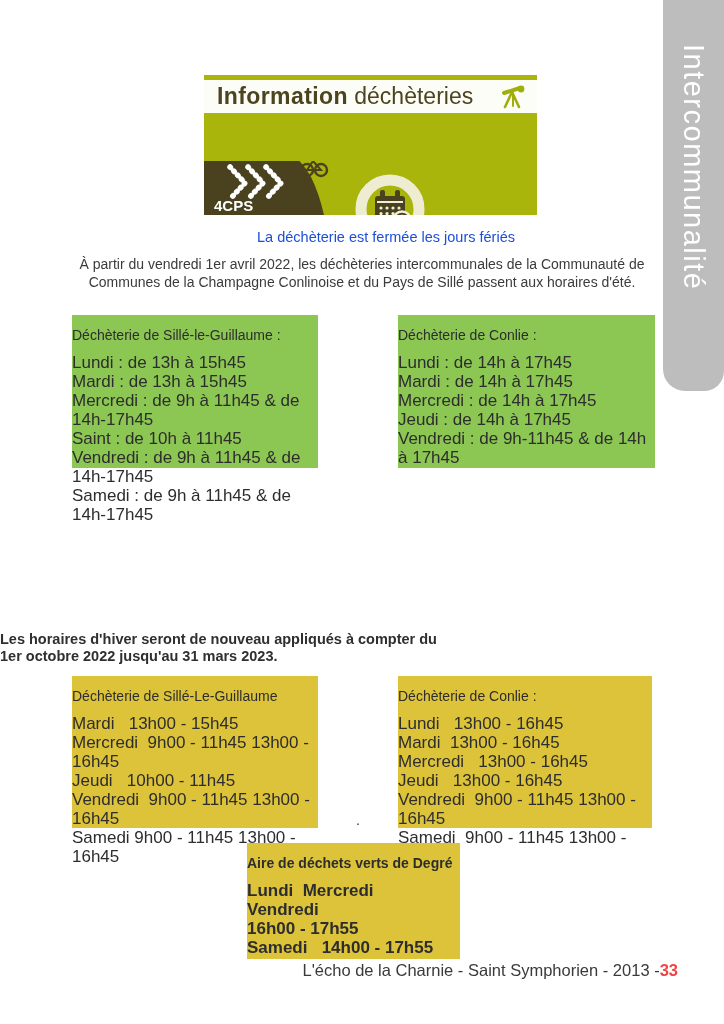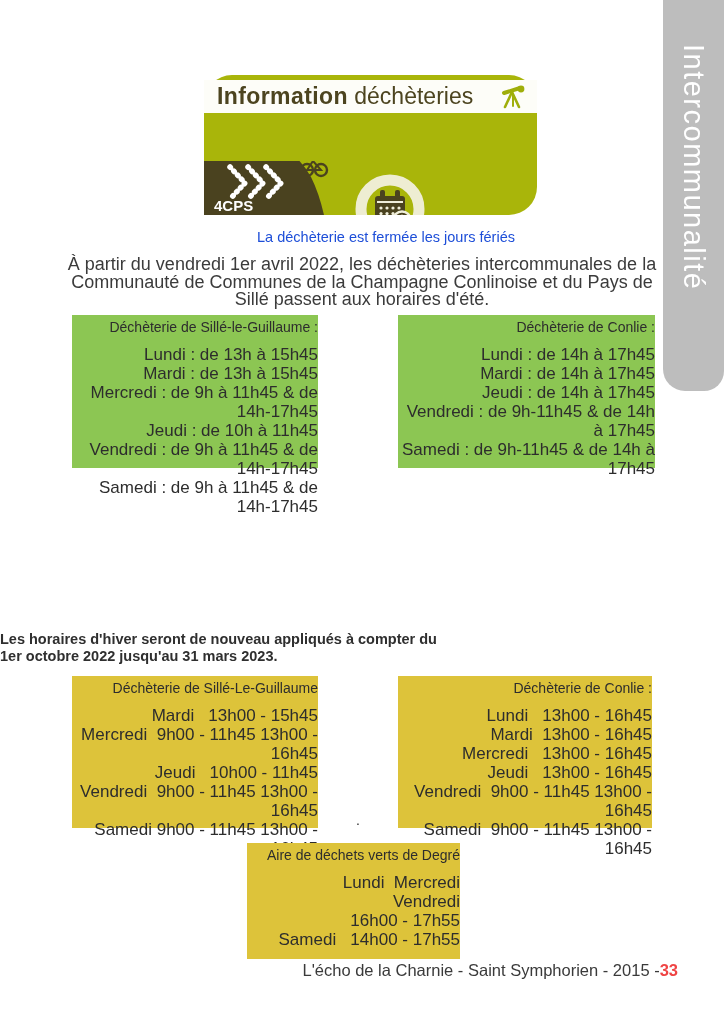--- a/index.html
+++ b/index.html
@@ -16,57 +16,56 @@
   .section-tab .tab-label {
     position:absolute; top:44px; left:50%; transform:translateX(-50%);
     writing-mode:vertical-rl; color:#ffffff; font-size:29px; font-weight:500;
     letter-spacing:1.5px; white-space:nowrap;
   }
 
   
   .banner {
     position:absolute; left:204px; top:75px; width:333px; height:140px;
     background:#a9b50a;
-    border-radius:28px;
   }
   .banner-titlebar {
     position:absolute; top:5px; left:0; right:0; height:33px; background:#fdfdf8;
     display:flex; align-items:center; padding:0 10px 0 13px; box-sizing:border-box;
   }
   .banner-title { font-size:23px; color:#4c441f; white-space:nowrap; }
   .banner-title .bold { font-weight:800; letter-spacing:.4px; }
   .banner-title .rest { font-weight:500; }
   .surveyor { margin-left:auto; flex:0 0 auto; }
   .banner-body { position:absolute; top:38px; left:0; right:0; bottom:0; overflow:hidden;margin-top:48px; }
   .hill-svg { position:absolute; left:0; bottom:0; }
   .magnifier-svg { position:absolute; left:128px; top:2px; }
 
   
   .closed-notice {
     position:absolute; top:229px; left:0; width:724px; text-align:center;
     font-size:14.5px; color:#1d4ed8;padding-left:24px;
   }
   .summer-intro {
     position:absolute; top:256px; left:52px; width:620px; text-align:center;
-    font-size:18px; line-height:17.5px; color:#3b3b3b;
-  }
-
-  
-  .card { position:absolute; text-align:right; box-sizing:border-box; padding-top:4px; }
+    font-size:14px; line-height:17.5px; color:#3b3b3b;
+  }
+
+  
+  .card { position:absolute; text-align:left; box-sizing:border-box; padding-top:12px; }
   .card.summer { background:#8cc653; }
   .card.winter { background:#ddc33a; }
   .card-title { font-size:14px; line-height:16px; margin-bottom:10px; color:#2d2d2d; }
   .card-line { font-size:17px; line-height:19px; white-space:pre-wrap; color:#2d2d2d; }
 
   #summer-sille  { left:72px;  top:315px; width:246px; height:153px; }
   #summer-conlie { left:398px; top:315px; width:257px; height:153px; }
   #summer-degre  { left:247px; top:476px; width:213px; height:121px; }
   #winter-sille  { left:72px;  top:676px; width:246px; height:152px; }
   #winter-conlie { left:398px; top:676px; width:254px; height:152px; }
-  #winter-degre  { left:247px; top:843px; width:213px; height:116px; }
+  #winter-degre  { left:247px; top:843px; width:213px; height:116px;font-weight:bold; }
 
   .winter-notice {
     position:absolute; top:631px; left:0; width:724px; 
     font-weight:bold; font-size:14.5px; line-height:17px; color:#2f2f2f;
   }
 
   .stray-dot { position:absolute; left:356px; top:812px; font-size:14px; color:#2d2d2d; }
 
   
   .footer {
@@ -150,32 +149,32 @@
   </div>
 
   <div class="closed-notice">La déchèterie est fermée les jours fériés</div>
   <div class="summer-intro">À partir du vendredi 1er avril 2022, les déchèteries intercommunales de la Communauté de Communes de la Champagne Conlinoise et du Pays de Sillé passent aux horaires d'été.</div>
 
   <div class="card summer" id="summer-sille">
     <div class="card-title">Déchèterie de Sillé-le-Guillaume :</div>
     <div class="card-line">Lundi : de 13h à 15h45</div>
     <div class="card-line">Mardi : de 13h à 15h45</div>
     <div class="card-line">Mercredi : de 9h à 11h45 &amp; de 14h-17h45</div>
-    <div class="card-line">Jeudi : de 10h à 11h45</div>
+    <div class="card-line">Saint : de 10h à 11h45</div>
     <div class="card-line">Vendredi : de 9h à 11h45 &amp; de 14h-17h45</div>
     <div class="card-line">Samedi : de 9h à 11h45 &amp; de 14h-17h45</div>
   </div>
 
   <div class="card summer" id="summer-conlie">
     <div class="card-title">Déchèterie de Conlie :</div>
     <div class="card-line">Lundi : de 14h à 17h45</div>
     <div class="card-line">Mardi : de 14h à 17h45</div>
+    <div class="card-line">Mercredi : de 14h à 17h45</div>
     <div class="card-line">Jeudi : de 14h à 17h45</div>
     <div class="card-line">Vendredi : de 9h-11h45 &amp; de 14h à 17h45</div>
-    <div class="card-line">Samedi : de 9h-11h45 &amp; de 14h à 17h45</div>
   </div>
 
 
   <div class="winter-notice">
     <div>Les horaires d'hiver seront de nouveau appliqués à compter du</div>
     <div>1er octobre 2022 jusqu'au 31 mars 2023.</div>
   </div>
 
   <div class="card winter" id="winter-sille">
     <div class="card-title">Déchèterie de Sillé-Le-Guillaume</div>
@@ -200,16 +199,16 @@
 
   <div class="card winter" id="winter-degre">
     <div class="card-title">Aire de déchets verts de Degré</div>
     <div class="card-line">Lundi  Mercredi</div>
     <div class="card-line">Vendredi</div>
     <div class="card-line">16h00 - 17h55</div>
     <div class="card-line">Samedi   14h00 - 17h55</div>
   </div>
 
   <div class="footer">
-    <span>L'écho de la Charnie - Saint Symphorien - 2015 -</span><span class="page-number">33</span>
+    <span>L'écho de la Charnie - Saint Symphorien - 2013 -</span><span class="page-number">33</span>
   </div>
 
 </div>
 
 </body></html>

